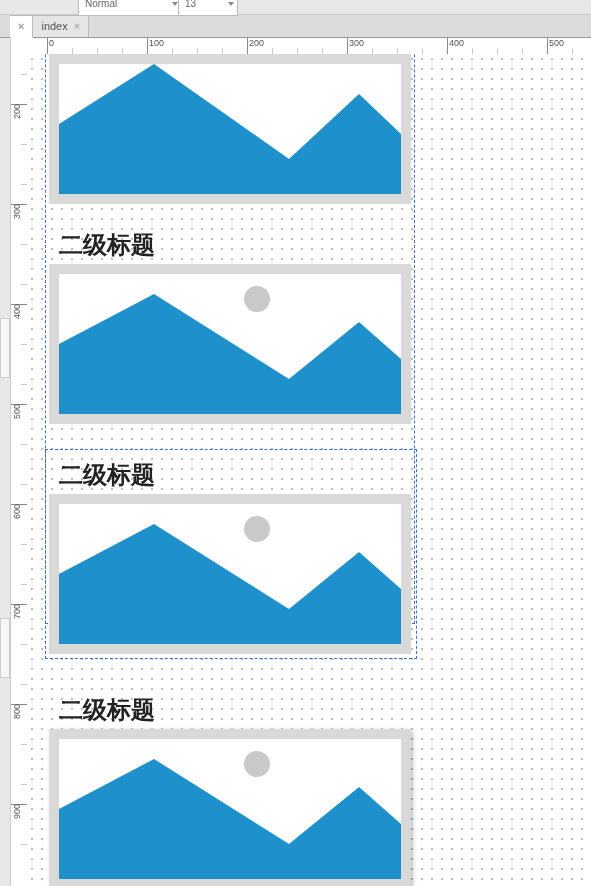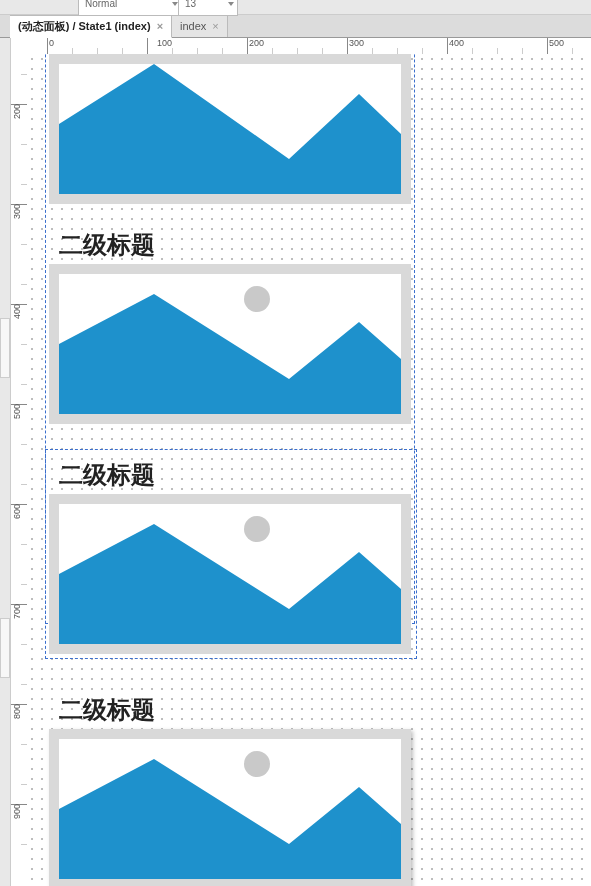--- a/index.html
+++ b/index.html
@@ -250,21 +250,20 @@
   </div>
   <div class="dd" style="left:178px;width:36px">
     <span>13</span>
     <span class="arrow"></span>
   </div>
 </div>
 
 <div class="tab-bar">
   <div style="width:10px"></div>
   <div class="tab active">
-    <span>(动态面板) / State1 (index)</span>
     <span class="close">×</span>
   </div>
   <div class="tab">
     <span>index</span>
     <span class="close">×</span>
   </div>
 </div>
 
 <div class="workspace">
 
@@ -278,21 +277,21 @@
     <div class="ruler-corner"></div>
 
     <div class="h-ruler">
 
       <div class="tick major" style="left:20px"></div>
         <div class="tick-label" style="left:20px">0</div>
       <div class="tick minor" style="left:45px"></div>
       <div class="tick minor" style="left:70px"></div>
       <div class="tick minor" style="left:95px"></div>
       <div class="tick major" style="left:120px"></div>
-        <div class="tick-label" style="left:128px">100</div>
+        <div class="tick-label" style="left:120px">100</div>
       <div class="tick minor" style="left:145px"></div>
       <div class="tick minor" style="left:170px"></div>
       <div class="tick minor" style="left:195px"></div>
       <div class="tick major" style="left:220px"></div>
         <div class="tick-label" style="left:220px">200</div>
       <div class="tick minor" style="left:245px"></div>
       <div class="tick minor" style="left:270px"></div>
       <div class="tick minor" style="left:295px"></div>
       <div class="tick major" style="left:320px"></div>
         <div class="tick-label" style="left:320px">300</div>

